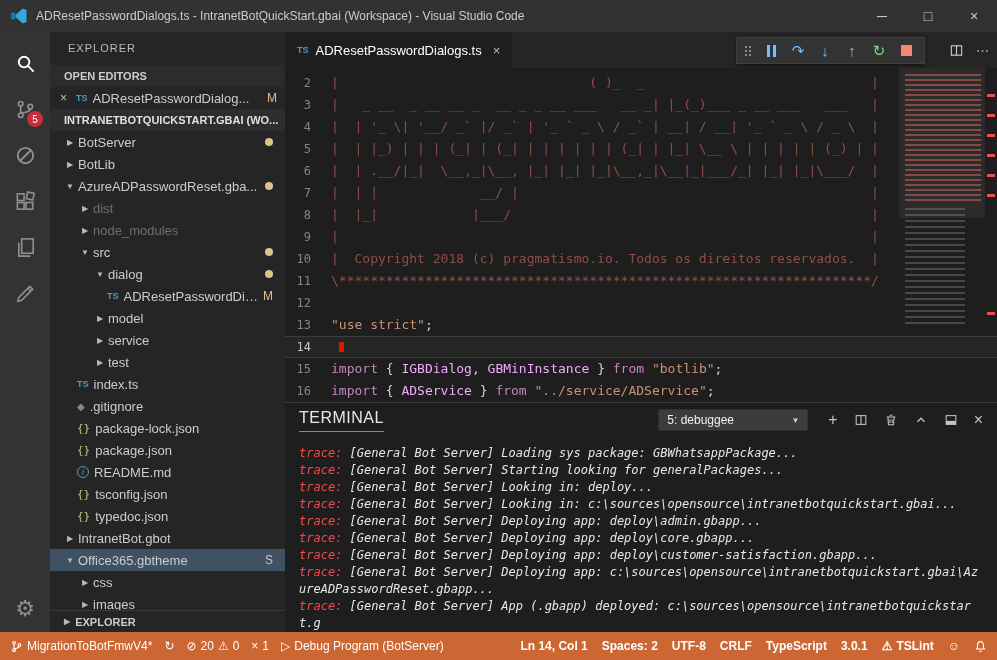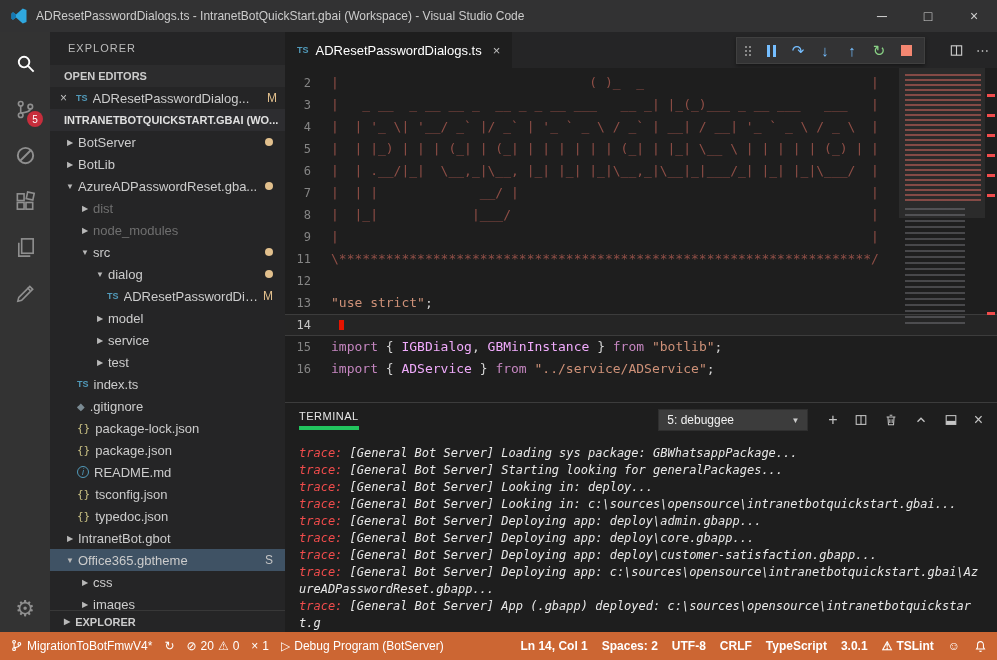--- a/index.html
+++ b/index.html
@@ -106,37 +106,37 @@
   .mm-gray { position:absolute; top:140px; left:6px; right:20px; height:120px;
              background:repeating-linear-gradient(to bottom, rgba(180,180,190,.28) 0 2px, transparent 2px 6px); }
   .mm-slider { position:absolute; top:0; left:0; width:100%; height:150px; background:rgba(255,255,255,.06); }
   .overview-ruler { position:absolute; top:0; right:0; width:12px; height:100%; }
   .ov-mark { position:absolute; right:2px; width:8px; height:3px; background:#f14c4c; }
 
   
   .panel { height:230px; flex-shrink:0; display:flex; flex-direction:column; background:#1e1e1e;
            border-top:1px solid #3c3c3c; }
   .panel-header { height:34px; display:flex; align-items:center; padding:0 14px; flex-shrink:0; }
-  .panel-tab { font-size:11px; letter-spacing:.5px; color:#e7e7e7; padding-bottom:4px;
-               border-bottom:4px solid #22c55e; }
+  .panel-tab { font-size:16px; letter-spacing:.5px; color:#e7e7e7; padding-bottom:4px;
+               border-bottom:1px solid #22c55e; }
   .panel-spacer { flex:1; }
   .terminal-select { width:150px; background:#3c3c3c; border:1px solid #2f2f2f; color:#f0f0f0;
                      font-size:12px; padding:3px 8px; display:flex; justify-content:space-between;
                      align-items:center; margin-right:20px; }
   .sel-arrow { font-size:8px; color:#cccccc; }
   .panel-icons { display:flex; align-items:center; gap:16px; color:#c5c5c5; }
   .panel-icons .txticon { font-size:16px; line-height:1; }
   .terminal { flex:1; overflow:hidden; padding:8px 14px 0; font-family:"DejaVu Sans Mono", monospace;
               font-size:12px; line-height:17px; color:#e8e8e8; word-break:break-all;font-style:italic; }
   .tprefix { color:#f14c4c; }
 
   
   .statusbar { height:28px; background:#cc6633; color:#ffffff; display:flex; align-items:center;
                padding:0 10px; font-size:12px; gap:12px; flex-shrink:0; white-space:nowrap; }
-  .sb-item { display:flex; align-items:flex-start; gap:4px; }
+  .sb-item { display:flex; align-items:flex-end; gap:4px; }
   .sb-right { margin-left:auto; display:flex; align-items:center; gap:14px;font-weight:bold; }
   .sb-ico { font-size:12px; }
 </style>
 </head>
 <body>
 
 <div class="window">
 
   <div class="titlebar">
     <svg class="vscode-logo" viewBox="0 0 24 24">
@@ -356,20 +356,21 @@
 
       <div class="editor" id="code">
         <div class="cline"><span class="lnum">2</span><span><span class="tok-c">|                                ( )_  _                             |</span></span></div>
           <div class="cline"><span class="lnum">3</span><span><span class="tok-c">|   _ __  _ __ __ _  __ _ _ __ ___   __ _| |_(_)___ _ __ ___   ___   |</span></span></div>
           <div class="cline"><span class="lnum">4</span><span><span class="tok-c">|  | '_ \| '__/ _` |/ _` | '_ ` _ \ / _` | __| / __| '_ ` _ \ / _ \  |</span></span></div>
           <div class="cline"><span class="lnum">5</span><span><span class="tok-c">|  | |_) | | | (_| | (_| | | | | | | (_| | |_| \__ \ | | | | | (_) | |</span></span></div>
           <div class="cline"><span class="lnum">6</span><span><span class="tok-c">|  | .__/|_|  \__,_|\__, |_| |_| |_|\__,_|\__|_|___/_| |_| |_|\___/  |</span></span></div>
           <div class="cline"><span class="lnum">7</span><span><span class="tok-c">|  | |             __/ |                                             |</span></span></div>
           <div class="cline"><span class="lnum">8</span><span><span class="tok-c">|  |_|            |___/                                              |</span></span></div>
           <div class="cline"><span class="lnum">9</span><span><span class="tok-c">|                                                                    |</span></span></div>
+          <div class="cline"><span class="lnum">10</span><span><span class="tok-c">|  Copyright 2018 (c) pragmatismo.io. Todos os direitos reservados.  |</span></span></div>
           <div class="cline"><span class="lnum">11</span><span><span class="tok-c">\********************************************************************/</span></span></div>
           <div class="cline"><span class="lnum">12</span><span></span></div>
           <div class="cline"><span class="lnum">13</span><span><span class="tok-s">"use strict"</span><span class="tok-p">;</span></span></div>
           <div class="cline cur"><span class="lnum">14</span><span class="gutter-mark"></span><span></span></div>
           <div class="cline"><span class="lnum">15</span><span><span class="tok-k">import</span><span class="tok-p"> { </span><span class="tok-v">IGBDialog</span><span class="tok-p">, </span><span class="tok-v">GBMinInstance</span><span class="tok-p"> } </span><span class="tok-k">from</span><span class="tok-p"> </span><span class="tok-s">"botlib"</span><span class="tok-p">;</span></span></div>
           <div class="cline"><span class="lnum">16</span><span><span class="tok-k">import</span><span class="tok-p"> { </span><span class="tok-v">ADService</span><span class="tok-p"> } </span><span class="tok-k">from</span><span class="tok-p"> </span><span class="tok-s">"../service/ADService"</span><span class="tok-p">;</span></span></div>
           <div class="minimap">
           <div class="mm-slider"></div>
           <div class="mm-red"></div>
           <div class="mm-gray"></div>

